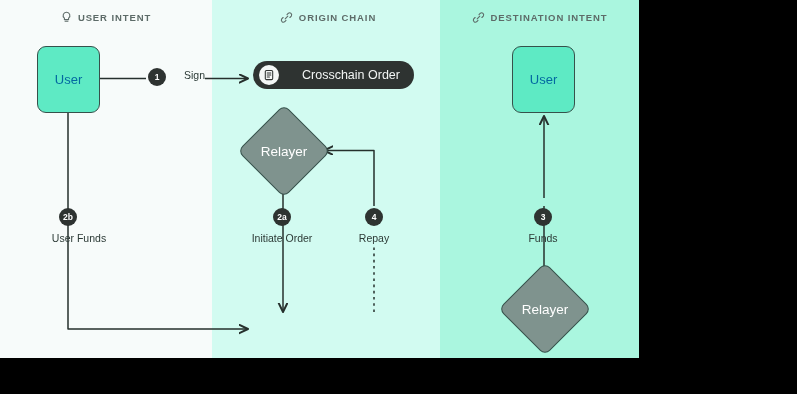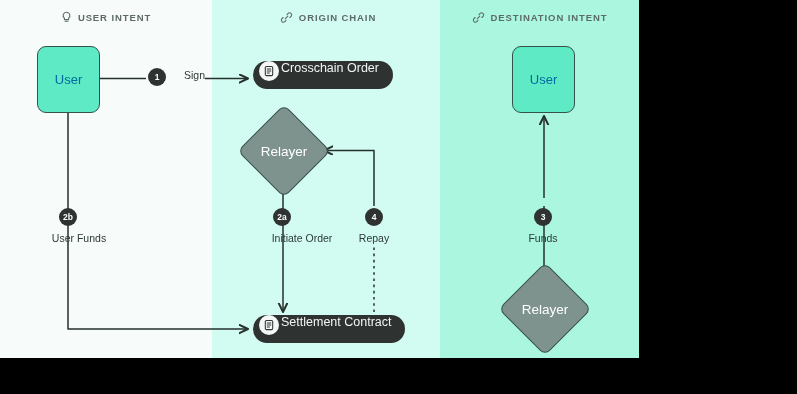--- a/index.html
+++ b/index.html
@@ -100,23 +100,23 @@
   }
   #relayer-origin { left: 251px; top: 118px; }
   #relayer-dest   { left: 512px; top: 276px; }
 
   .pill {
     position: absolute;
     height: 28px;
     background: #2e3331;
     border-radius: 16px;
     display: flex;
-    align-items: flex-start;
+    align-items: center;
     padding: 0 14px 0 6px;
-    gap: 2px;
+    gap: 23px;
     color: #f2f5f4;
     font-size: 12.5px;
     white-space: nowrap;
   }
   #pill-crosschain-order { left: 253px; top: 61px; }
   #pill-settlement-contract { left: 253px; top: 315px; }
   .pill-icon {
     width: 20px; height: 20px;
     border-radius: 50%;
     background: #f4f7f6;
@@ -149,21 +149,21 @@
     transform: translateX(-50%);
   }
 
   #badge-1 { left: 148px; top: 68px; }
   #label-1 { left: 184px; top: 69px; transform: none; }
 
   #badge-2b { left: 59px; top: 208px; }
   #label-2b { left: 68px; top: 232px; margin-left: 11px; }
 
   #badge-2a { left: 273px; top: 208px; }
-  #label-2a { left: 282px; top: 232px; margin-left: 20px; }
+  #label-2a { left: 282px; top: 232px; }
 
   #badge-4 { left: 365px; top: 208px; }
   #label-4 { left: 374px; top: 232px; }
 
   #badge-3 { left: 534px; top: 208px; }
   #label-3 { left: 543px; top: 232px; }
 </style>
 </head>
 <body>
 
@@ -249,31 +249,20 @@
         <svg width="12" height="12" viewBox="0 0 12 12" fill="none" stroke="#2e3331" stroke-width="1.05" stroke-linecap="round" stroke-linejoin="round">
           <rect x="2.3" y="1.4" width="7.4" height="9.2" rx="1.2"></rect>
           <path d="M4.2 4.0 L7.8 4.0"></path>
           <path d="M4.2 6.0 L7.8 6.0"></path>
           <path d="M4.2 8.0 L6.4 8.0"></path>
         </svg>
       </span>
       <span>Crosschain Order</span>
     </div>
 
-    <div class="pill" id="pill-settlement-contract">
-      <span class="pill-icon">
-        <svg width="12" height="12" viewBox="0 0 12 12" fill="none" stroke="#2e3331" stroke-width="1.05" stroke-linecap="round" stroke-linejoin="round">
-          <rect x="2.3" y="1.4" width="7.4" height="9.2" rx="1.2"></rect>
-          <path d="M4.2 4.0 L7.8 4.0"></path>
-          <path d="M4.2 6.0 L7.8 6.0"></path>
-          <path d="M4.2 8.0 L6.4 8.0"></path>
-        </svg>
-      </span>
-      <span>Settlement Contract</span>
-    </div>
 
     <div class="badge" id="badge-1">1</div>
     <div class="step-label" id="label-1">Sign</div>
 
     <div class="badge" id="badge-2b">2b</div>
     <div class="step-label" id="label-2b">User Funds</div>
 
     <div class="badge" id="badge-2a">2a</div>
     <div class="step-label" id="label-2a">Initiate Order</div>
 

